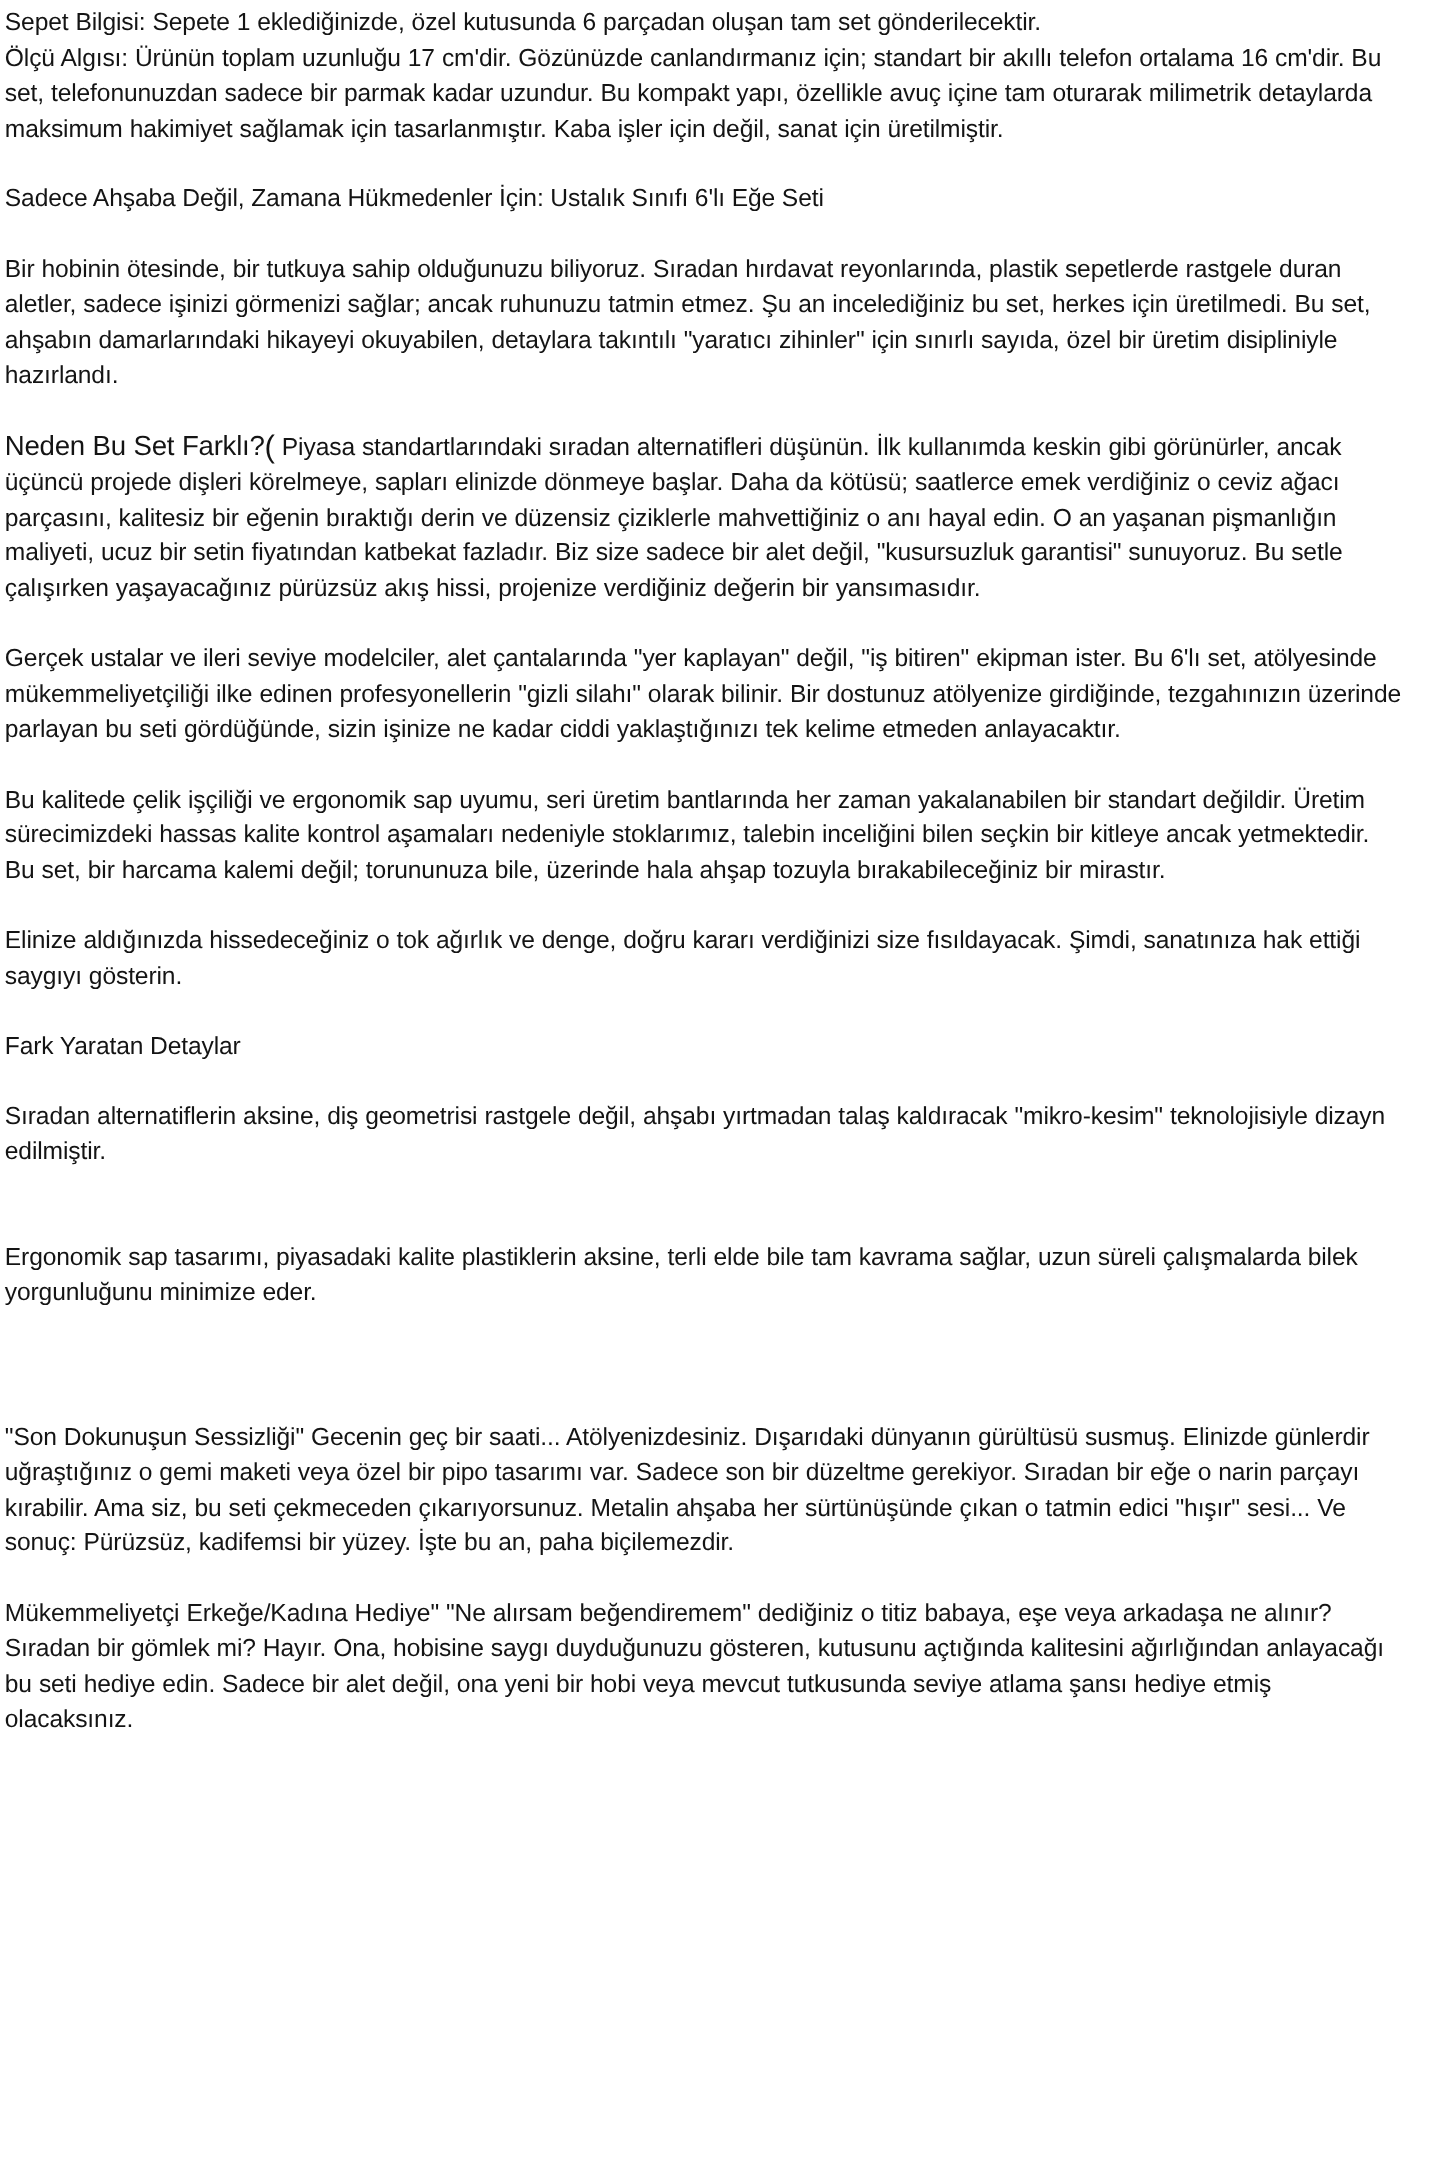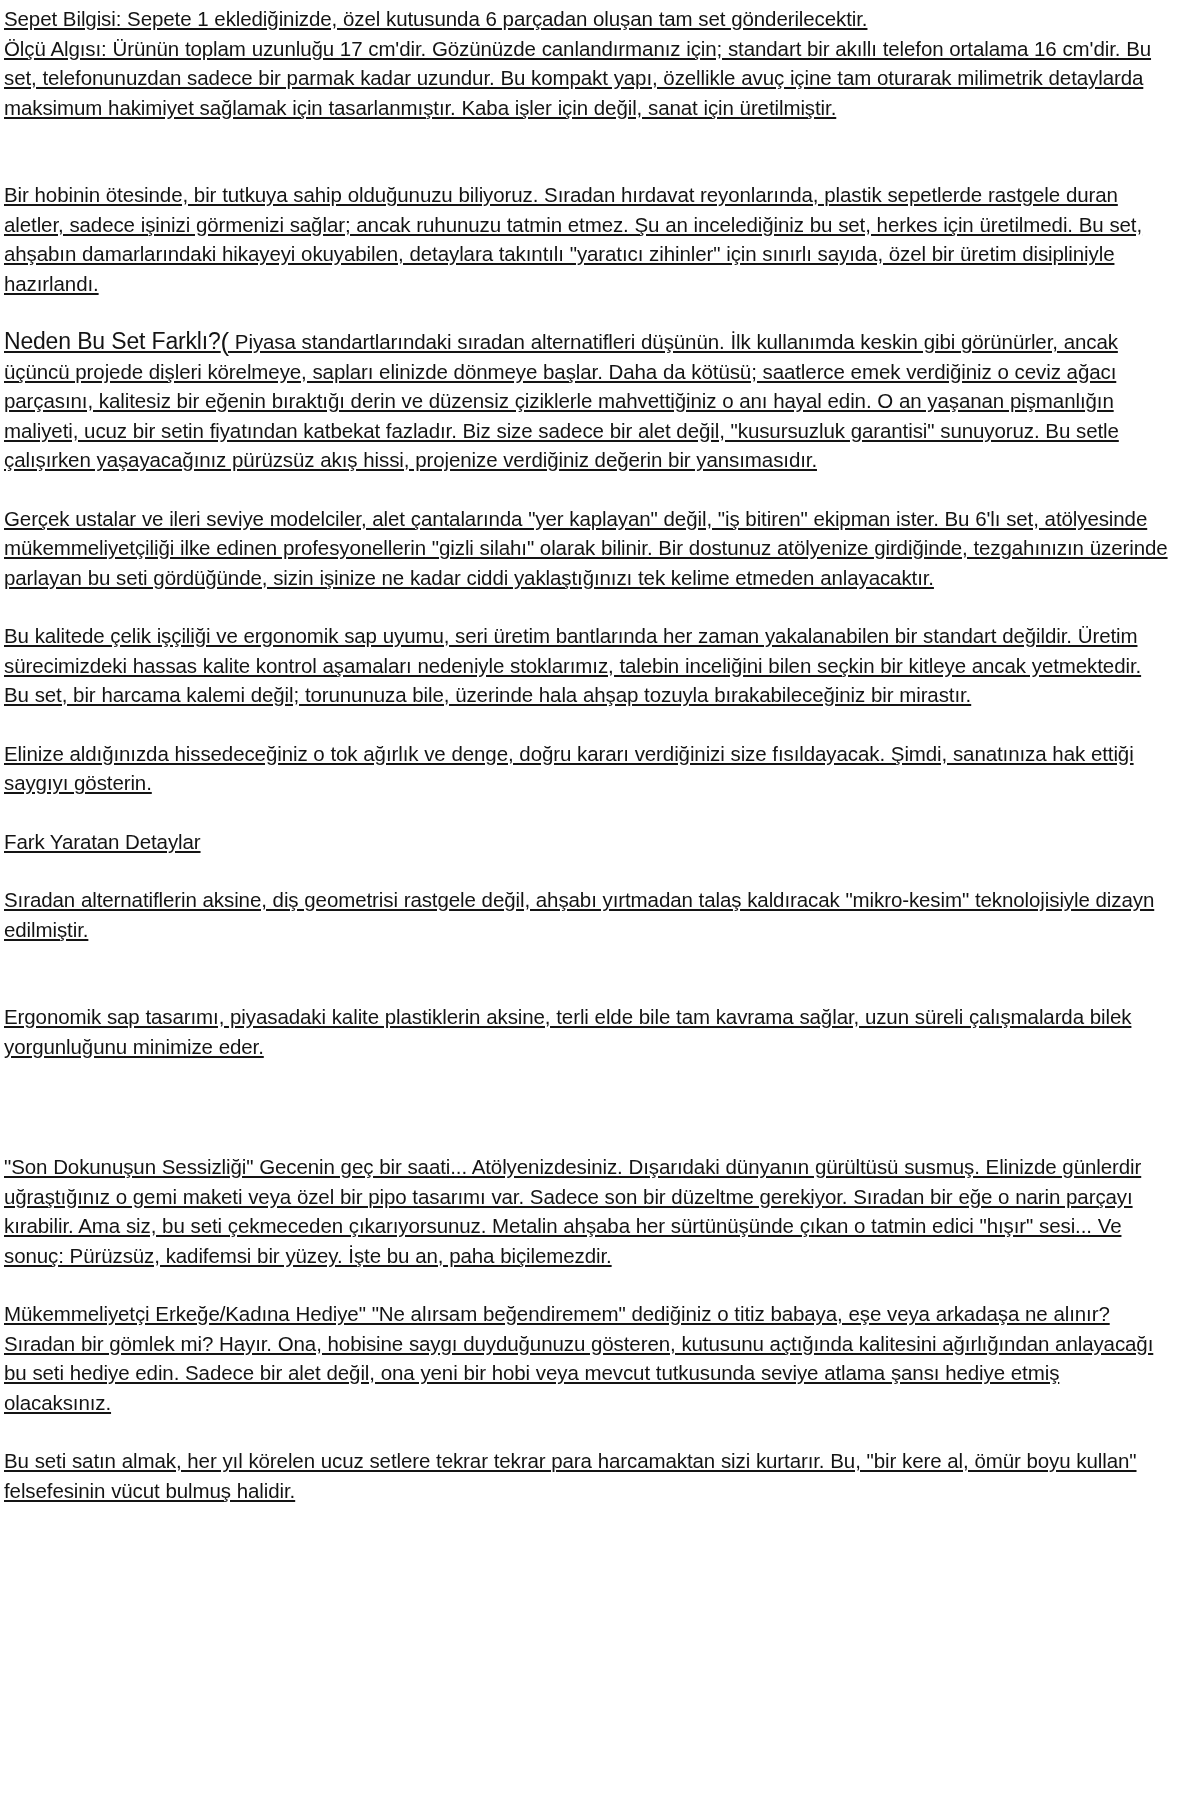--- a/index.html
+++ b/index.html
@@ -12,21 +12,20 @@
     width: 1200px;
     min-height: 1800px;
     font-family: "Liberation Sans", "DejaVu Sans", sans-serif;
     color: #141414;
     -webkit-font-smoothing: antialiased;
   }
   #doc {
     box-sizing: border-box;
     width: 1200px;
     padding: 4px 30px 0 4px;
-    text-decoration: underline;
   }
 
   
   .p {
     margin: 0;
     font-size: 20.5px;
     line-height: 29.5px;
     letter-spacing: -0.1px;
     font-weight: 400;
     color: #141414;
@@ -63,20 +62,21 @@
 <body>
 
 <main id="doc">
 
   <p class="p">Sepet Bilgisi: Sepete 1 eklediğinizde, özel kutusunda 6 parçadan oluşan tam set gönderilecektir.</p>
 
   <p class="p">Ölçü Algısı: Ürünün toplam uzunluğu 17 cm'dir. Gözünüzde canlandırmanız için; standart bir akıllı telefon ortalama 16 cm'dir. Bu set, telefonunuzdan sadece bir parmak kadar uzundur. Bu kompakt yapı, özellikle avuç içine tam oturarak milimetrik detaylarda maksimum hakimiyet sağlamak için tasarlanmıştır. Kaba işler için değil, sanat için üretilmiştir.</p>
 
   <div class="gap-sm"></div>
 
+  <h2 class="heading">Sadece Ahşaba Değil, Zamana Hükmedenler İçin: Ustalık Sınıfı 6'lı Eğe Seti</h2>
 
   <div class="gap-sm"></div>
 
   <p class="p">Bir hobinin ötesinde, bir tutkuya sahip olduğunuzu biliyoruz. Sıradan hırdavat reyonlarında, plastik sepetlerde rastgele duran aletler, sadece işinizi görmenizi sağlar; ancak ruhunuzu tatmin etmez. Şu an incelediğiniz bu set, herkes için üretilmedi. Bu set, ahşabın damarlarındaki hikayeyi okuyabilen, detaylara takıntılı "yaratıcı zihinler" için sınırlı sayıda, özel bir üretim disipliniyle hazırlandı.</p>
 
   <div class="gap-sm"></div>
 
   <p class="p"><span class="lead-run">Neden Bu Set Farklı?</span><span class="paren-run">(</span><span> Piyasa standartlarındaki sıradan alternatifleri düşünün. İlk kullanımda keskin gibi görünürler, ancak üçüncü projede dişleri körelmeye, sapları elinizde dönmeye başlar. Daha da kötüsü; saatlerce emek verdiğiniz o ceviz ağacı parçasını, kalitesiz bir eğenin bıraktığı derin ve düzensiz çiziklerle mahvettiğiniz o anı hayal edin. O an yaşanan pişmanlığın maliyeti, ucuz bir setin fiyatından katbekat fazladır. Biz size sadece bir alet değil, "kusursuzluk garantisi" sunuyoruz. Bu setle çalışırken yaşayacağınız pürüzsüz akış hissi, projenize verdiğiniz değerin bir yansımasıdır.</span></p>
 
   <div class="gap-sm"></div>
@@ -112,15 +112,14 @@
   <div class="gap-lg"></div>
 
   <p class="p">"Son Dokunuşun Sessizliği" Gecenin geç bir saati... Atölyenizdesiniz. Dışarıdaki dünyanın gürültüsü susmuş. Elinizde günlerdir uğraştığınız o gemi maketi veya özel bir pipo tasarımı var. Sadece son bir düzeltme gerekiyor. Sıradan bir eğe o narin parçayı kırabilir. Ama siz, bu seti çekmeceden çıkarıyorsunuz. Metalin ahşaba her sürtünüşünde çıkan o tatmin edici "hışır" sesi... Ve sonuç: Pürüzsüz, kadifemsi bir yüzey. İşte bu an, paha biçilemezdir.</p>
 
   <div class="gap-sm"></div>
 
   <p class="p">Mükemmeliyetçi Erkeğe/Kadına Hediye" "Ne alırsam beğendiremem" dediğiniz o titiz babaya, eşe veya arkadaşa ne alınır? Sıradan bir gömlek mi? Hayır. Ona, hobisine saygı duyduğunuzu gösteren, kutusunu açtığında kalitesini ağırlığından anlayacağı bu seti hediye edin. Sadece bir alet değil, ona yeni bir hobi veya mevcut tutkusunda seviye atlama şansı hediye etmiş olacaksınız.</p>
 
   <div class="gap-sm"></div>
 
-  <p class="p">Bu seti satın almak, her yıl körelen ucuz setlere tekrar tekrar para harcamaktan sizi kurtarır. Bu, "bir kere al, ömür boyu kullan" felsefesinin vücut bulmuş halidir.</p>
 
 </main>
 
 </body></html>

